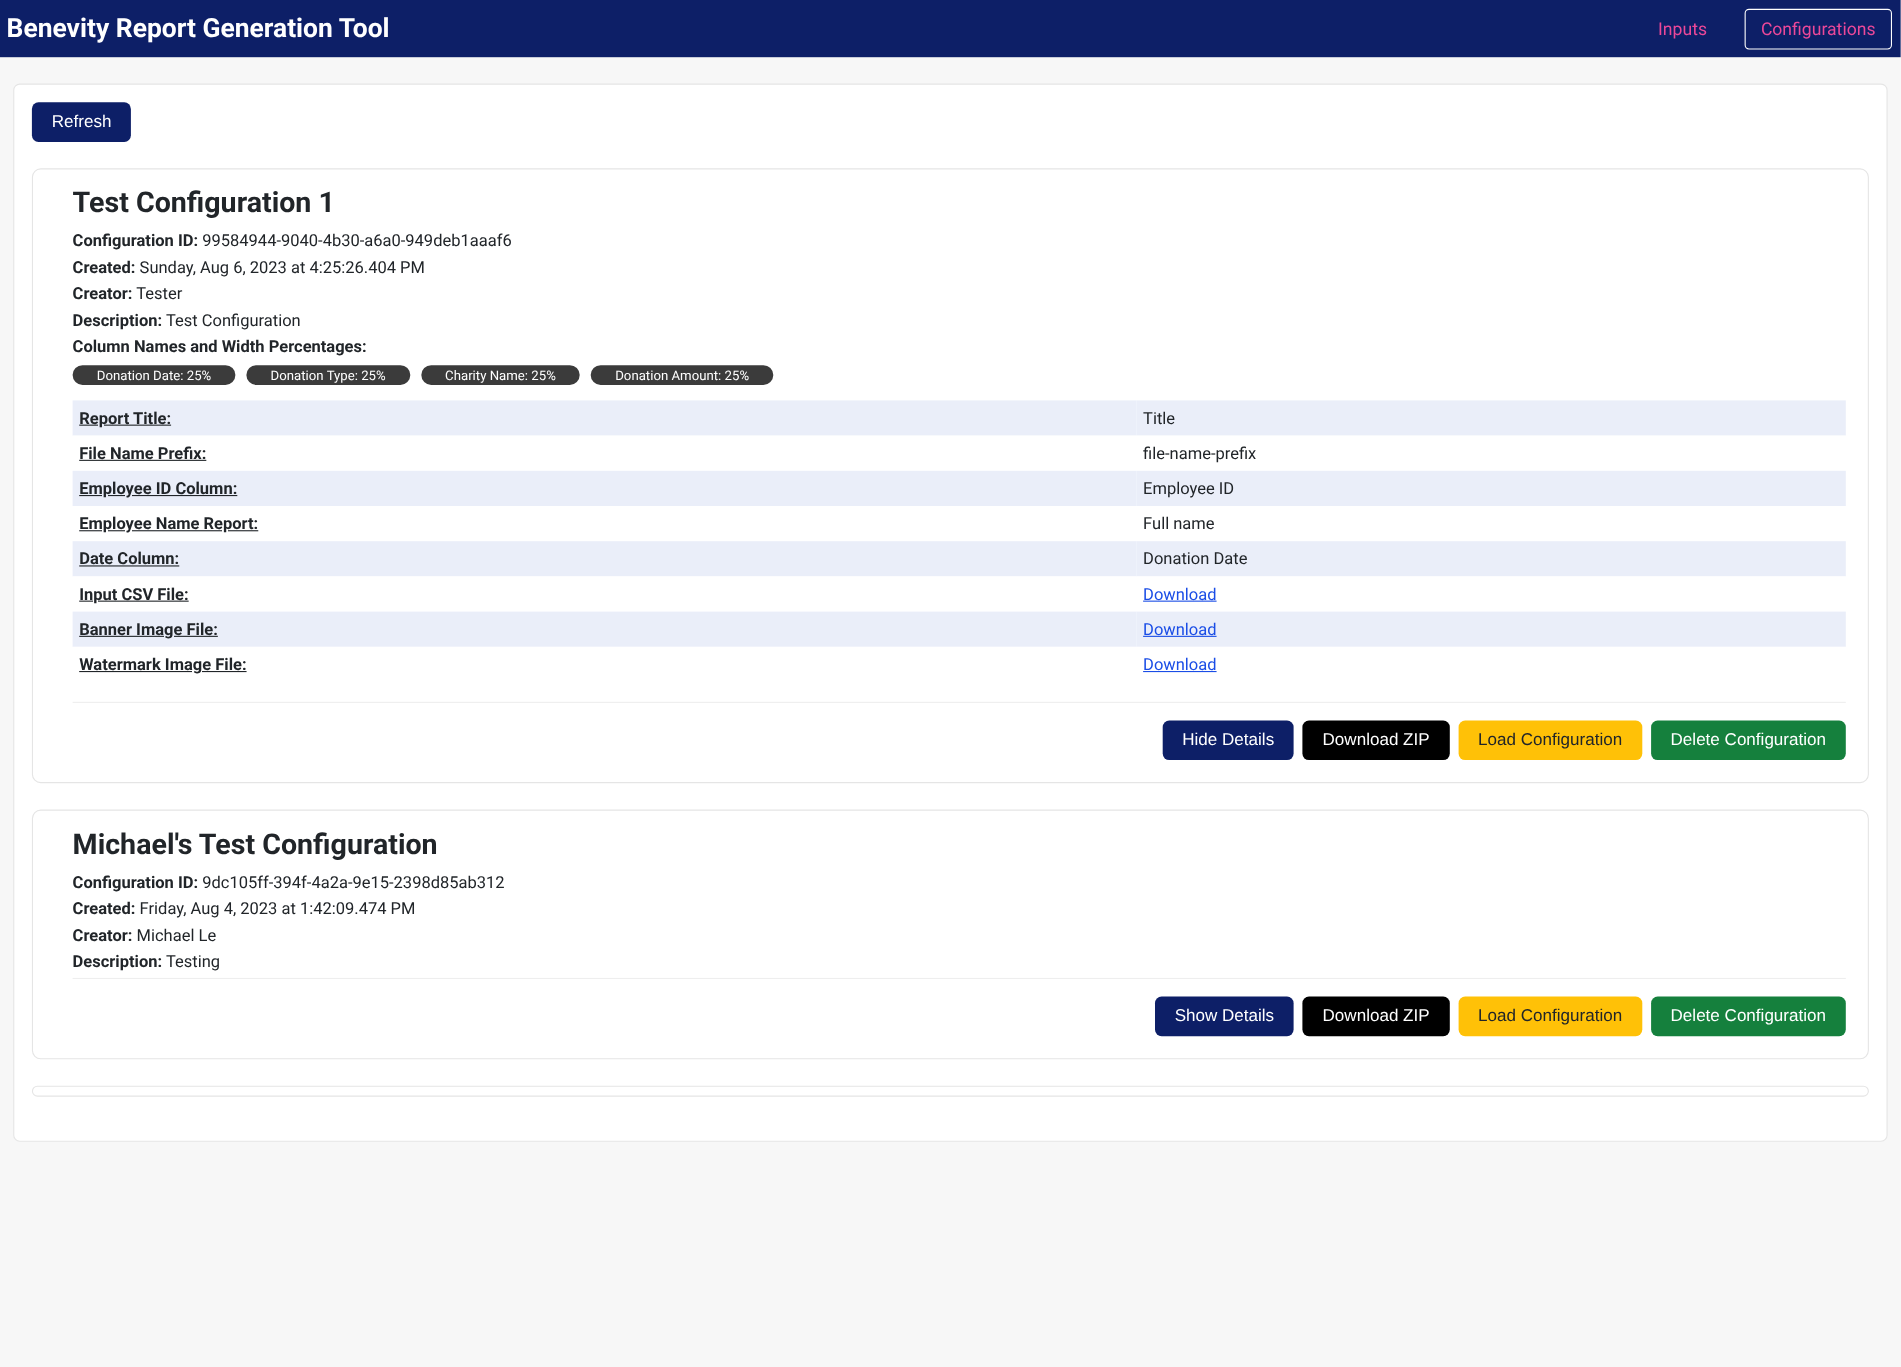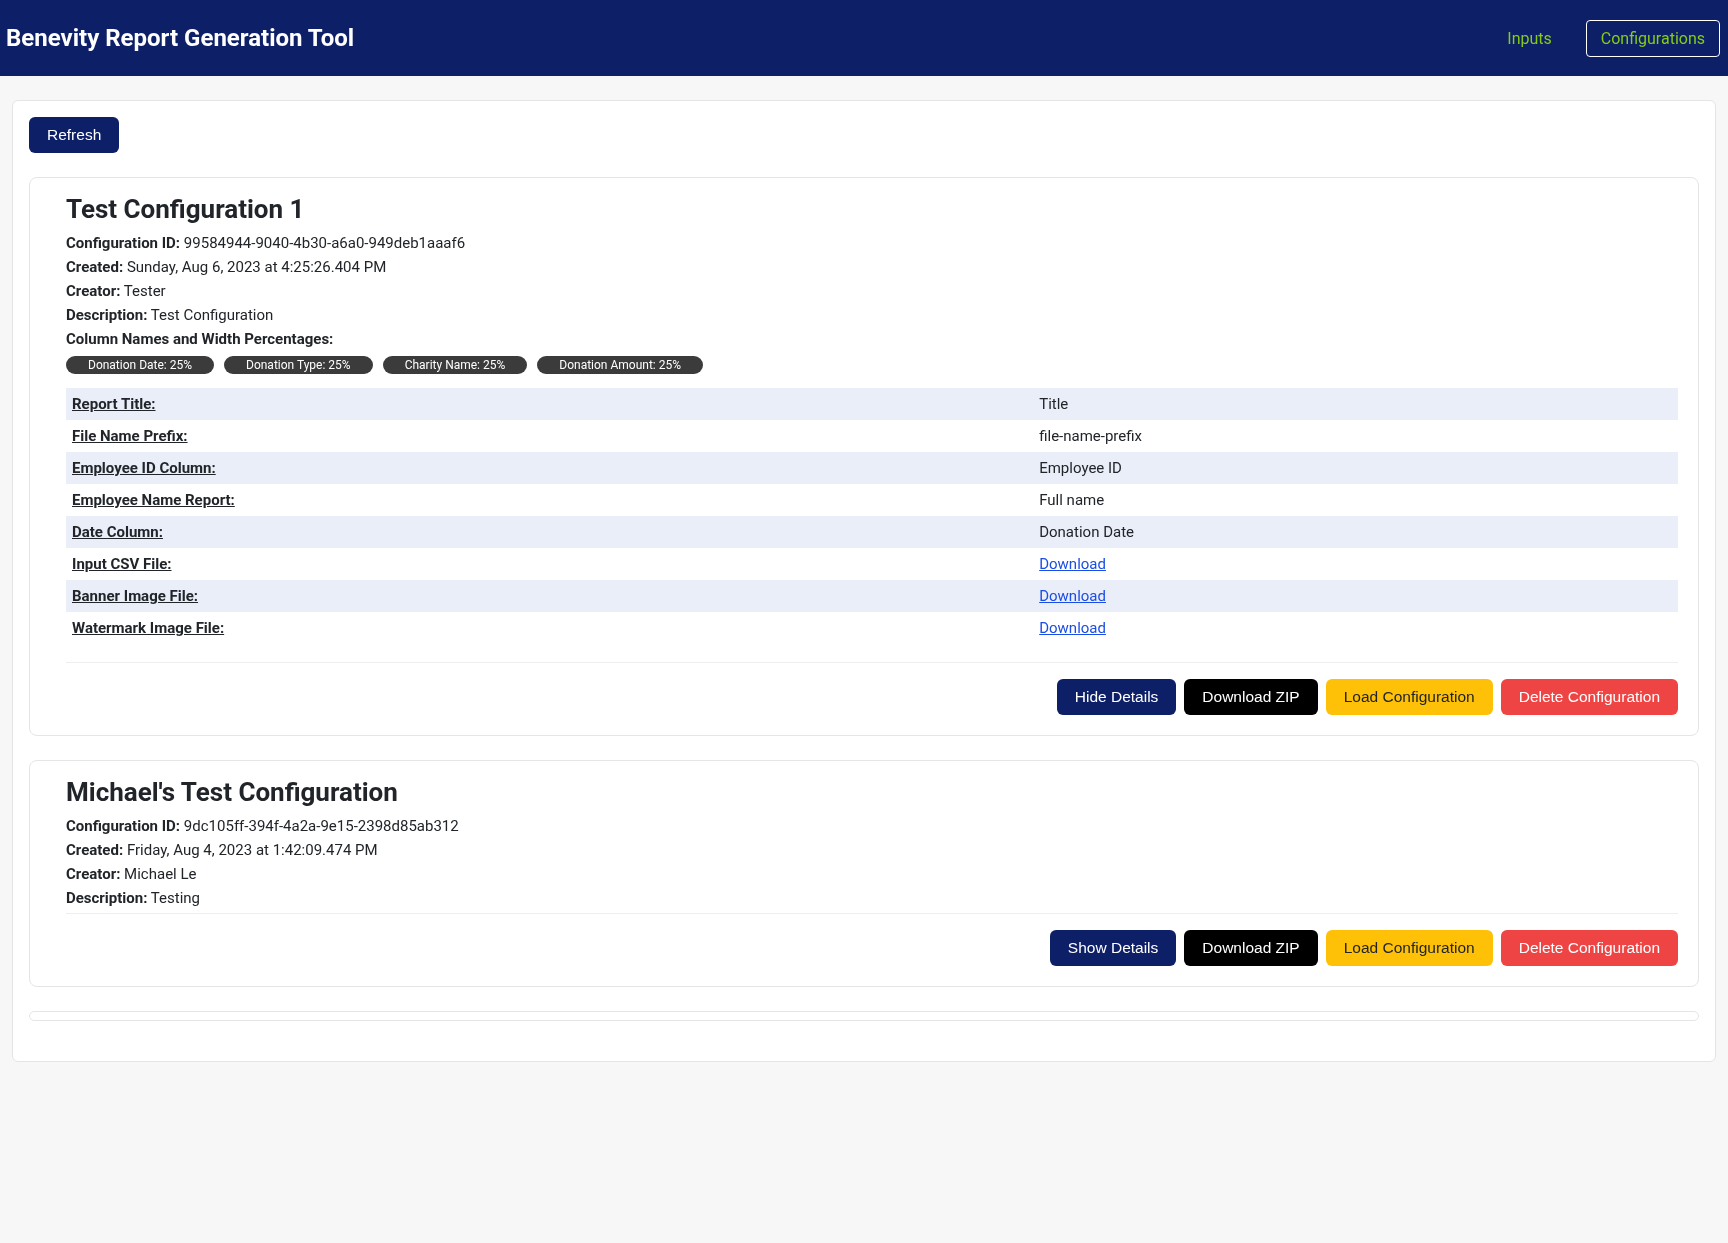--- a/index.html
+++ b/index.html
@@ -5,37 +5,37 @@
     * { margin: 0; padding: 0; box-sizing: border-box; }
     body {
       font-family: "Segoe UI", Roboto, "Helvetica Neue", Arial, sans-serif;
       background: #f7f7f7;
       color: #212529;
       font-size: 16px;
     }
     .navbar {
       background: #0d1f67;
       color: #fff;
-      height: 76px;
+      height: 52px;
       display: flex;
       align-items: center;
       justify-content: space-between;
       padding: 0 8px 0 6px;
     }
     .navbar-title {
       font-size: 24px;
       font-weight: 700;
     }
     .nav-right {
       display: flex;
       align-items: center;
       gap: 20px;
     }
     .nav-link {
-      color: #84cc16;
+      color: #ec4899;
       font-size: 16px;
       text-decoration: none;
       padding: 8px 14px;
       cursor: pointer;
       text-align: right;
     }
     .nav-link.active {
       border: 1px solid #fff;
       border-radius: 4px;
     }
@@ -59,21 +59,21 @@
       font-size: 15.5px;
       font-weight: 400;
       cursor: pointer;
       border: none;
       color: #fff;
       text-align: center;
     }
     .btn-primary { background: #0d1f67; }
     .btn-dark { background: #000; }
     .btn-warning { background: #ffc107; color: #212529; }
-    .btn-delete { background: #ef4444; }
+    .btn-delete { background: #15803d; }
     .card {
       background: #fff;
       border: 1px solid #e5e5e5;
       border-radius: 8px;
       padding: 16px 20px 20px 36px;
       margin-bottom: 24px;
     }
     .card-title {
       font-size: 26px;
       font-weight: 700;

